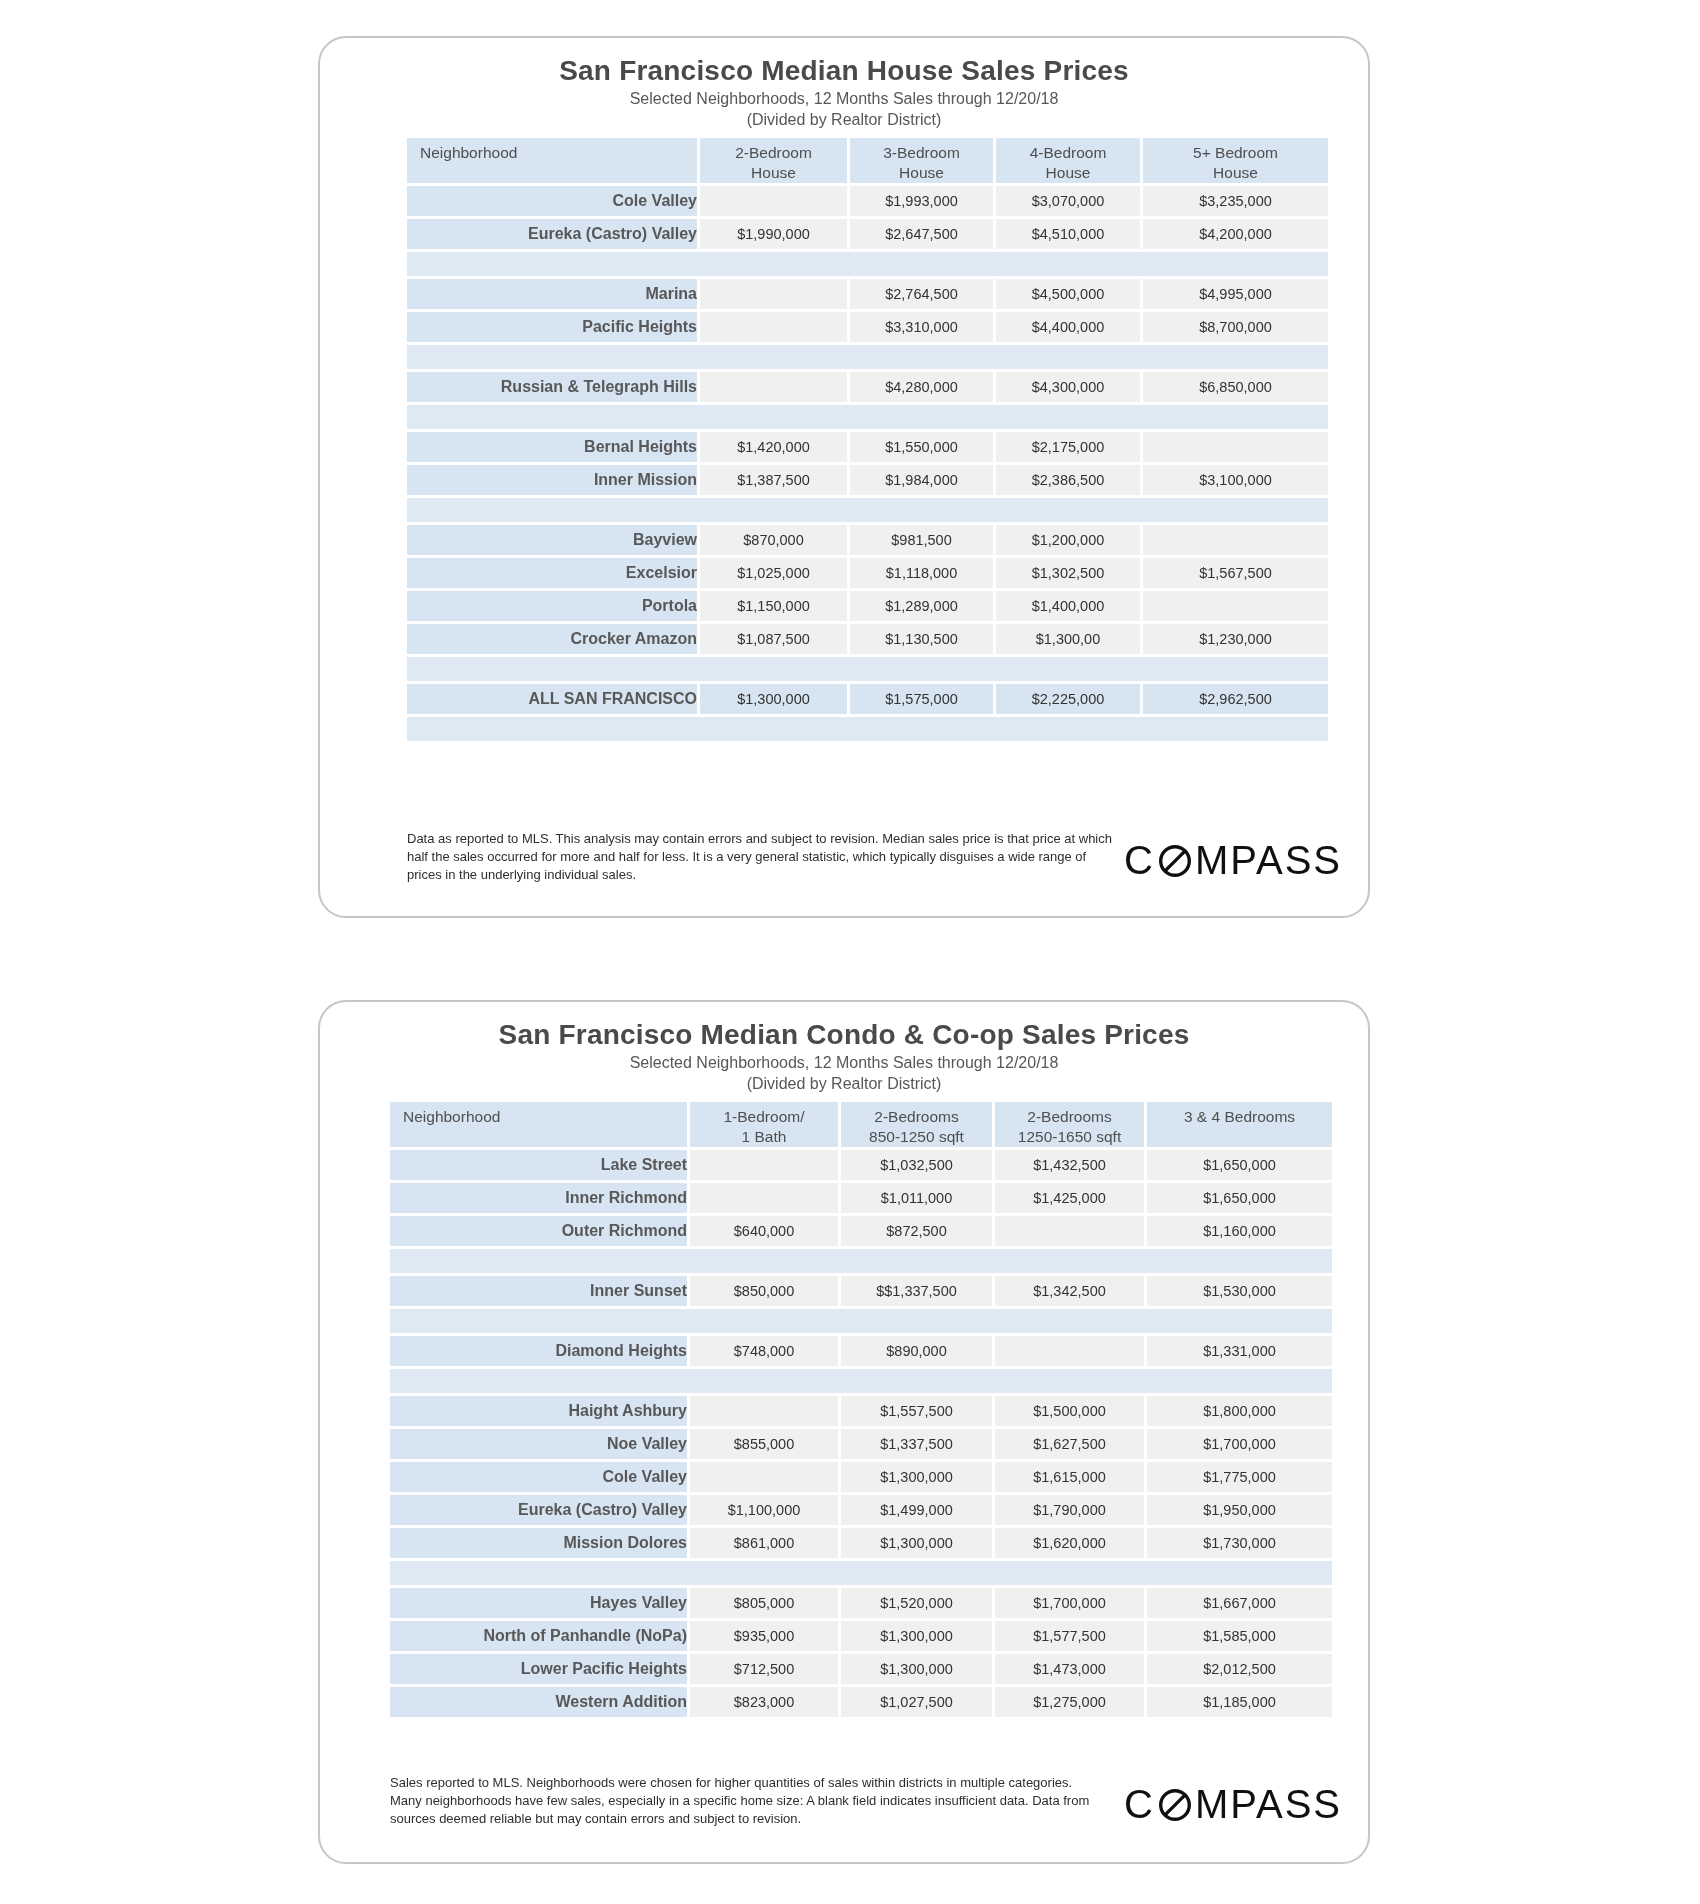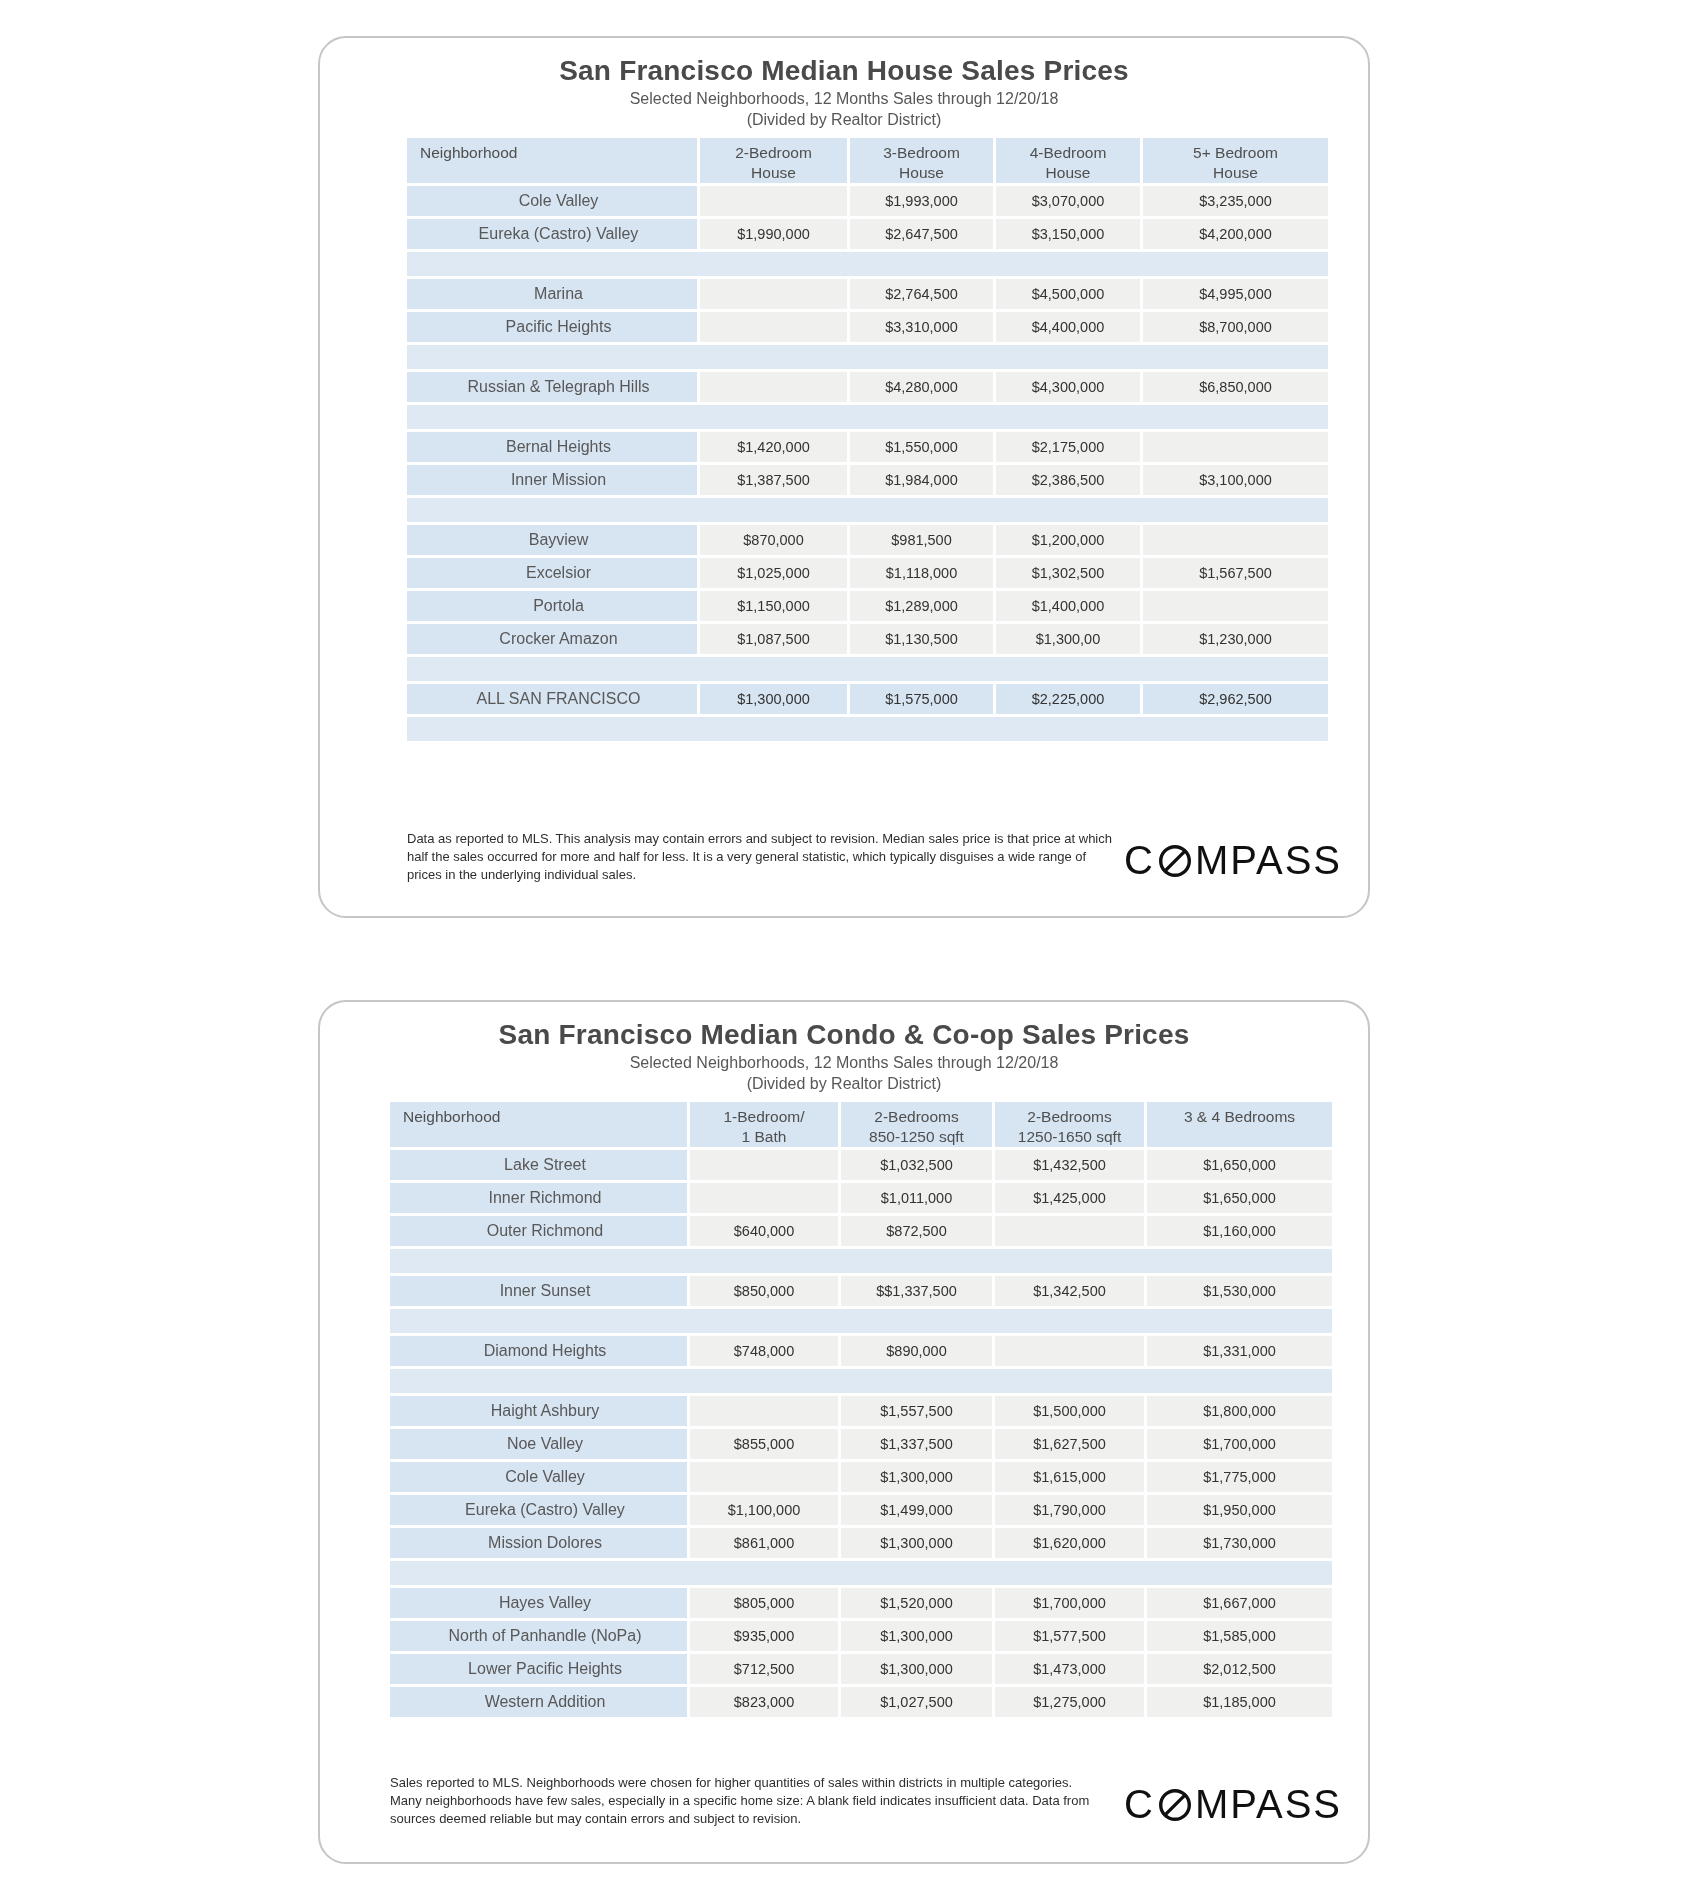--- a/index.html
+++ b/index.html
@@ -45,22 +45,22 @@
 
   .t1 th:nth-child(1){width:290px} .t1 th:nth-child(2){width:150px}
   .t1 th:nth-child(3){width:146px} .t1 th:nth-child(4){width:147px}
   .t1 th:nth-child(5){width:188px}
   .t2 th:nth-child(1){width:297px} .t2 th:nth-child(2){width:151px}
   .t2 th:nth-child(3){width:154px} .t2 th:nth-child(4){width:152px}
   .t2 th:nth-child(5){width:188px}
 
   .ptable td { height:33px; }
   td.nb {
-    background:#d7e4f1; text-align:center; padding-left:13px;
-    font-size:16px; color:#585858;
+    background:#d7e4f1; text-align:right; padding-left:13px;
+    font-size:16px; color:#585858;font-weight:bold;
   }
   td.val {
     background:#f0f0ee; text-align:center;
     font-size:14.5px; color:#333333;
   }
   tr.highlight td.nb, tr.highlight td.val { background:#d7e4f1; }
   tr.sprow td { background:#dee9f4; height:27px; }
 
   .footer {
     position:absolute; display:flex; justify-content:space-between;
@@ -117,21 +117,21 @@
           <td class="nb">Cole Valley</td>
           <td class="val"></td>
           <td class="val">$1,993,000</td>
           <td class="val">$3,070,000</td>
           <td class="val">$3,235,000</td>
         </tr>
         <tr>
           <td class="nb">Eureka (Castro) Valley</td>
           <td class="val">$1,990,000</td>
           <td class="val">$2,647,500</td>
-          <td class="val">$3,150,000</td>
+          <td class="val">$4,510,000</td>
           <td class="val">$4,200,000</td>
         </tr>
         <tr class="sprow">
           <td colspan="5"></td>
         </tr>
         <tr>
           <td class="nb">Marina</td>
           <td class="val"></td>
           <td class="val">$2,764,500</td>
           <td class="val">$4,500,000</td>

